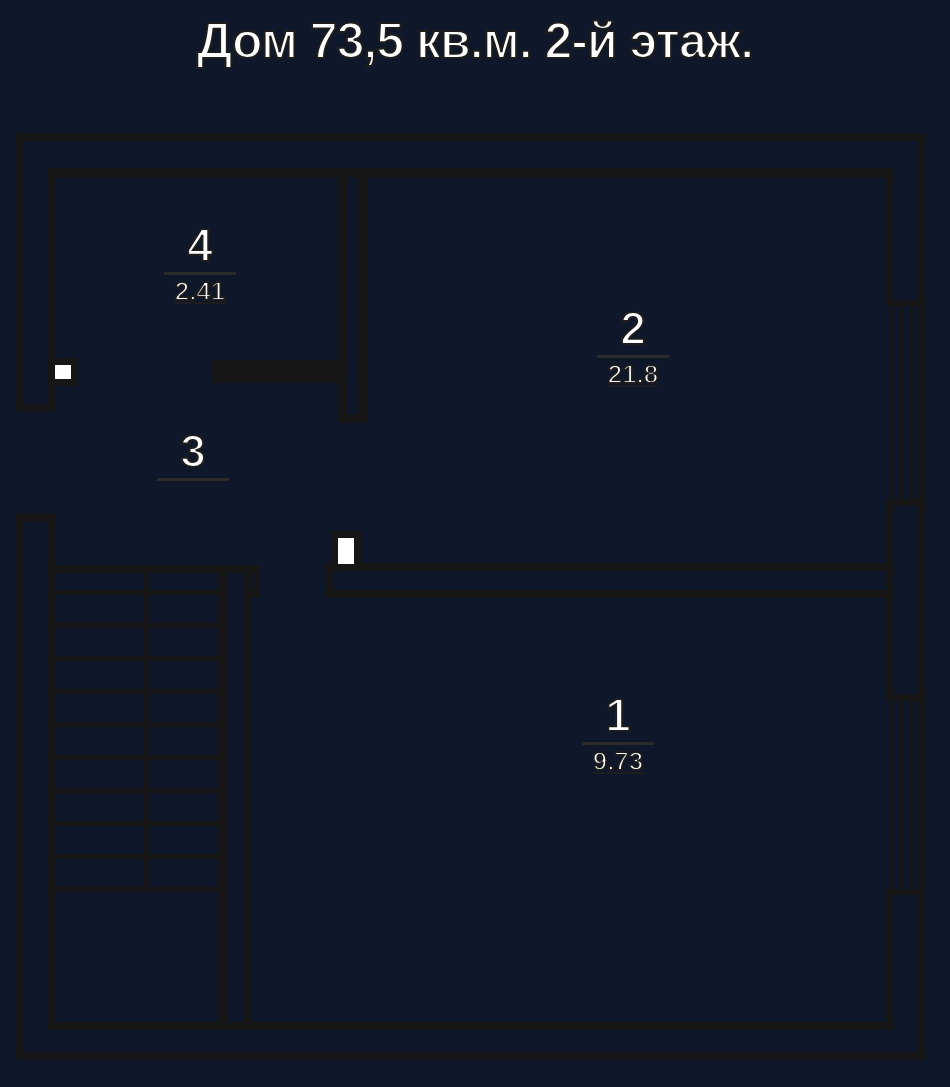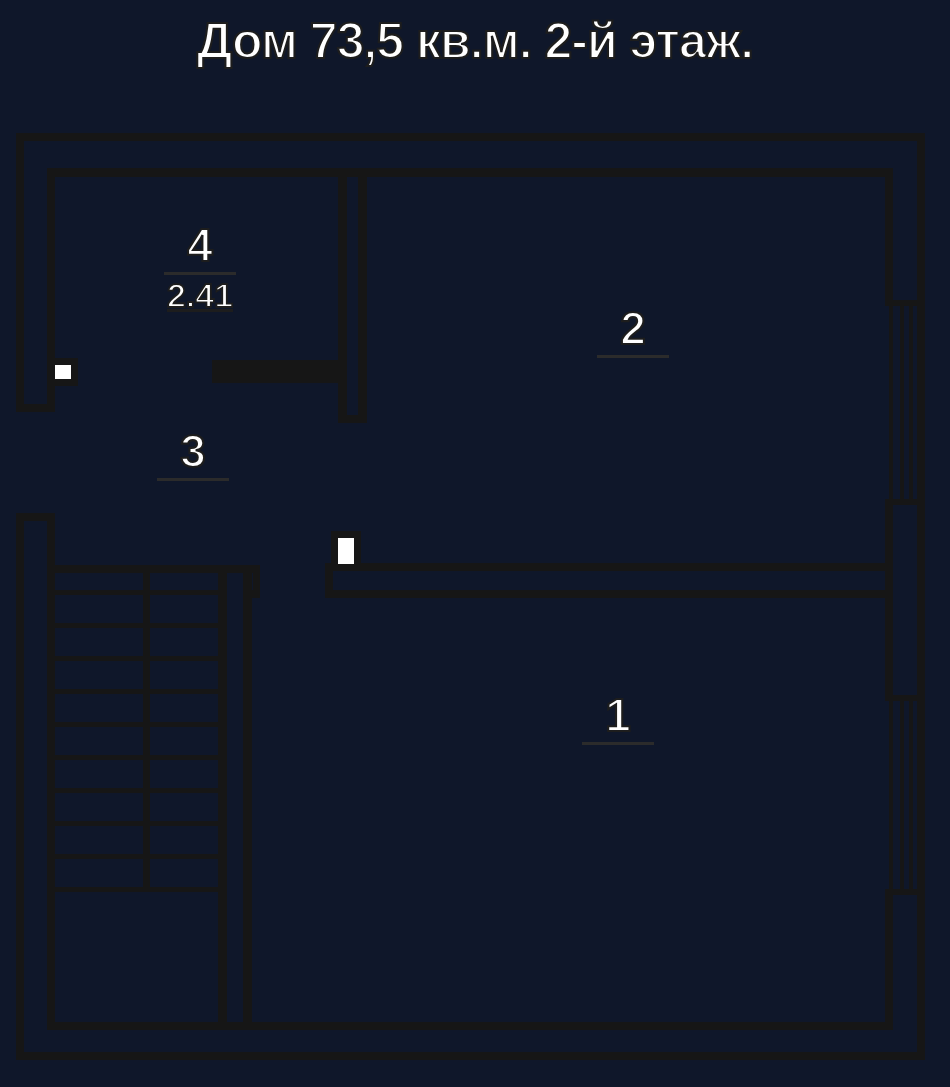--- a/index.html
+++ b/index.html
@@ -22,21 +22,21 @@
     position:absolute;background:#ffffff;
     border:7px solid var(--wall,#161616);box-sizing:border-box;
   }
   .room-label{
     position:absolute;width:140px;text-align:center;
   }
   .room-label .num{font-size:46px;line-height:1;}
   .room-label .rule{
     width:72px;height:3px;background:#2b2b2b;margin:4px auto 3px auto;
   }
-  .room-label .area{font-size:34px;line-height:1;text-decoration:underline;-webkit-text-stroke:1.9px #1d1d1d;}
+  .room-label .area{font-size:26px;line-height:1;text-decoration:underline;-webkit-text-stroke:1.9px #1d1d1d;}
 </style>
 </head>
 <body>
 
 <div id="screen">
 
   <div id="title" class="outline-text">Дом 73,5 кв.м. 2-й этаж.</div>
 
   <div class="wall" style="left:16px;top:133px;width:909px;height:8px;"></div>
   <div class="wall" style="left:47px;top:168px;width:846px;height:9px;"></div>
@@ -102,25 +102,27 @@
 
   <div class="room-label" style="left:130px;top:222px;">
     <div class="num outline-text">4</div>
     <div class="rule"></div>
     <div class="area outline-text">2.41</div>
   </div>
 
   <div class="room-label" style="left:563px;top:305px;">
     <div class="num outline-text">2</div>
     <div class="rule"></div>
+    <div class="area outline-text">21.8</div>
   </div>
 
   <div class="room-label" style="left:123px;top:428px;">
     <div class="num outline-text">3</div>
     <div class="rule"></div>
   </div>
 
   <div class="room-label" style="left:548px;top:692px;">
     <div class="num outline-text">1</div>
     <div class="rule"></div>
+    <div class="area outline-text">9.73</div>
   </div>
 
 </div>
 
 </body></html>

